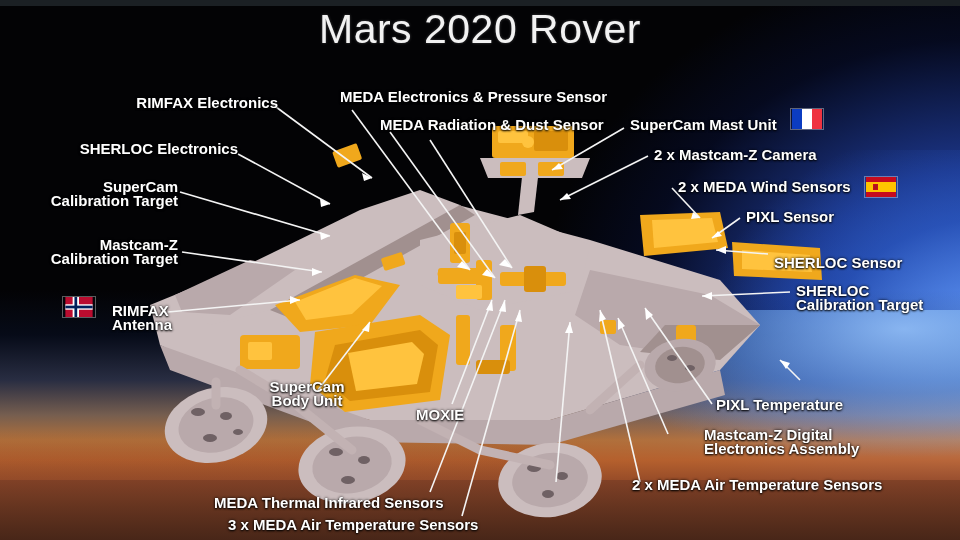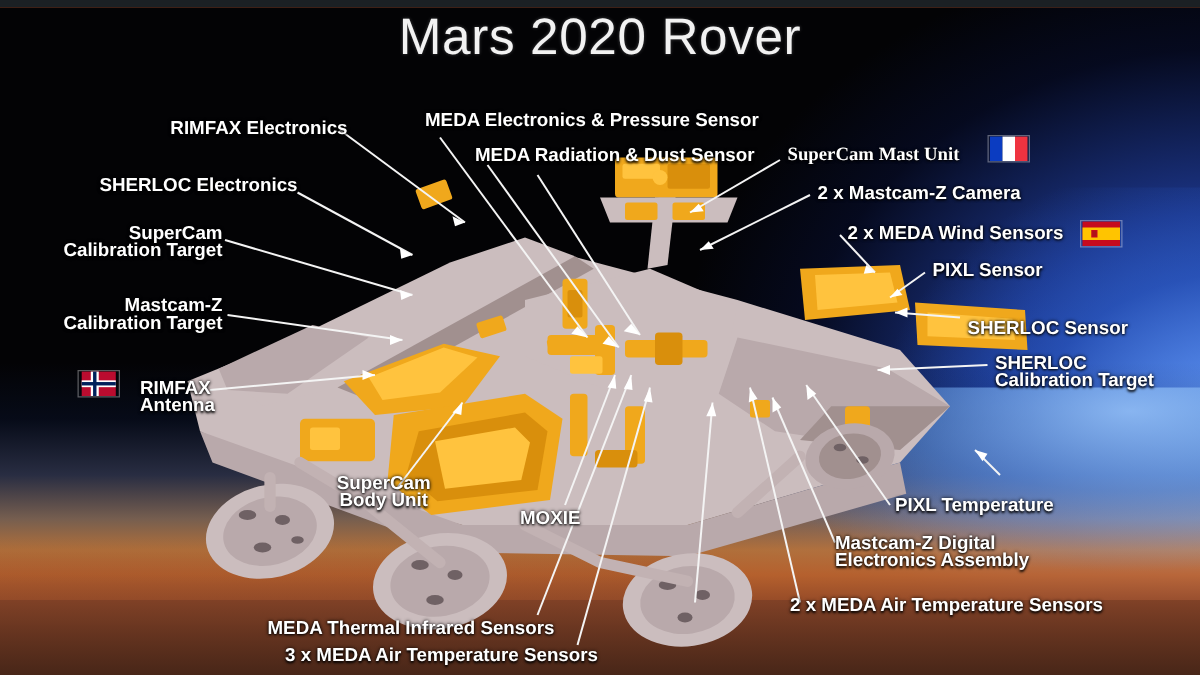--- a/index.html
+++ b/index.html
@@ -1,17 +1,17 @@
 <!DOCTYPE html>
 <html><head>
 <meta charset="utf-8">
 <style>
   html,body{margin:0;padding:0;background:#000;}
   body{width:960px;height:540px;overflow:hidden;font-family:"Liberation Sans",sans-serif;}
-  #stage{position:relative;width:960px;height:540px;overflow:hidden;background:#c2410c;}
+  #stage{position:relative;width:960px;height:540px;overflow:hidden;background:#701a75;}
 
   
   .topbar{position:absolute;left:0;top:0;width:960px;height:6px;background:#1b2024;}
   .space{position:absolute;left:0;top:6px;width:960px;height:534px;
          background:#030305;}
   .skyright{position:absolute;right:0;top:6px;width:430px;height:500px;
     background:
       radial-gradient(ellipse 520px 420px at 105% 62%, rgba(70,120,235,.95) 0%, rgba(36,70,180,.75) 35%, rgba(10,22,78,.35) 66%, rgba(0,0,0,0) 85%);}
   .skyright2{position:absolute;right:0;top:150px;width:330px;height:370px;
     background:radial-gradient(ellipse 380px 300px at 110% 55%, rgba(110,165,250,.85) 0%, rgba(40,90,200,.5) 45%, rgba(0,0,0,0) 78%);}
@@ -243,29 +243,29 @@
 Calibration Target</div>
   <div class="lbl l" style="left:112px; top:304px; width:110px;">RIMFAX
 Antenna</div>
   <div class="lbl c" style="left:252px; top:380px; width:110px;">SuperCam
 Body Unit</div>
   <div class="lbl l" style="left:416px; top:408px; width:70px;">MOXIE</div>
 
   <div class="lbl l" style="left:340px; top:90px;  width:290px;">MEDA Electronics &amp; Pressure Sensor</div>
   <div class="lbl l" style="left:380px; top:118px; width:250px;">MEDA Radiation &amp; Dust Sensor</div>
 
-  <div class="lbl l" style="left:630px; top:118px; width:160px;font-family:Liberation Serif, serif;">SuperCam Mast Unit</div>
+  <div class="lbl l" style="left:630px; top:118px; width:160px;">SuperCam Mast Unit</div>
   <div class="lbl l" style="left:654px; top:148px; width:180px;">2 x Mastcam-Z Camera</div>
   <div class="lbl l" style="left:678px; top:180px; width:180px;">2 x MEDA Wind Sensors</div>
   <div class="lbl l" style="left:746px; top:210px; width:130px;">PIXL Sensor</div>
   <div class="lbl l" style="left:774px; top:256px; width:170px;">SHERLOC Sensor</div>
   <div class="lbl l" style="left:796px; top:284px; width:150px;">SHERLOC
 Calibration Target</div>
   <div class="lbl l" style="left:716px; top:398px; width:150px;">PIXL Temperature</div>
-  <div class="lbl l" style="left:668px; top:428px; width:190px;">Mastcam-Z Digital
+  <div class="lbl l" style="left:704px; top:428px; width:190px;">Mastcam-Z Digital
 Electronics Assembly</div>
   <div class="lbl l" style="left:632px; top:478px; width:300px;">2 x MEDA Air Temperature Sensors</div>
   <div class="lbl l" style="left:214px; top:496px; width:290px;">MEDA Thermal Infrared Sensors</div>
   <div class="lbl l" style="left:228px; top:518px; width:300px;">3 x MEDA Air Temperature Sensors</div>
 
   <div class="flag" style="left:790px; top:108px;">
     <svg viewBox="0 0 30 20">
         <rect x="0" y="0" width="10" height="20" fill="#0b3cc1"></rect>
         <rect x="10" y="0" width="10" height="20" fill="#ffffff"></rect>
         <rect x="20" y="0" width="10" height="20" fill="#ef3340"></rect>

